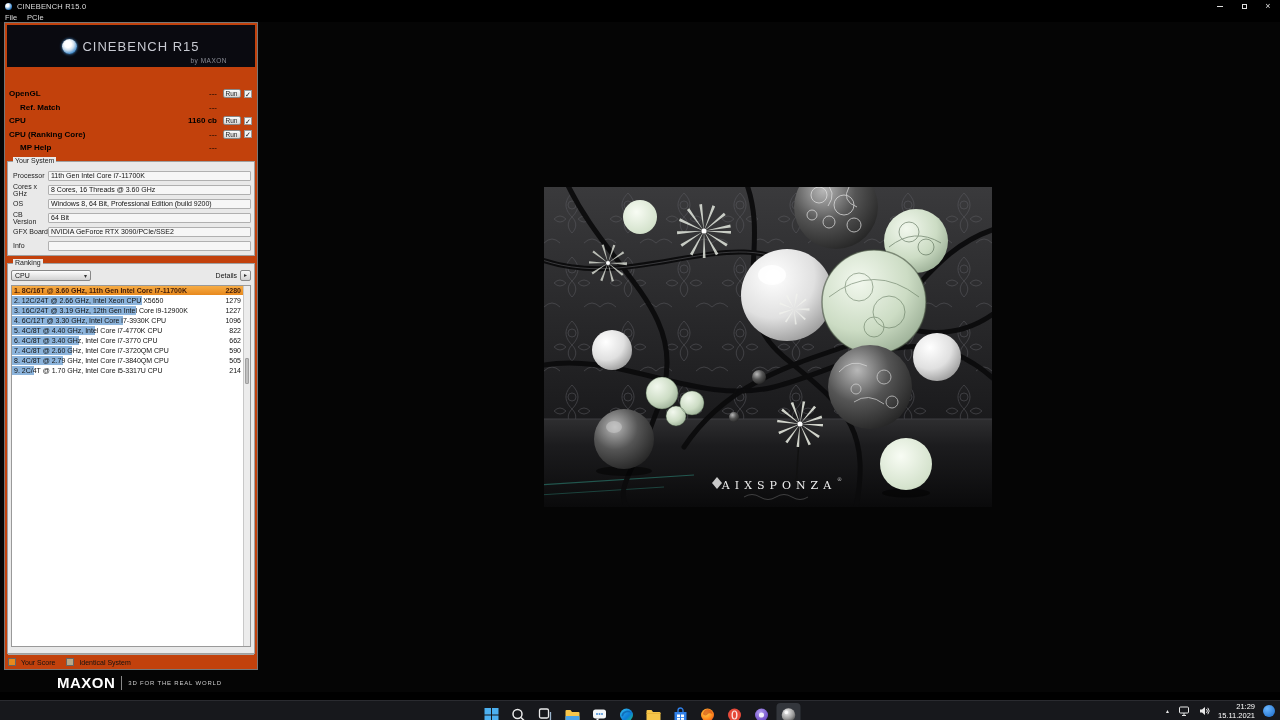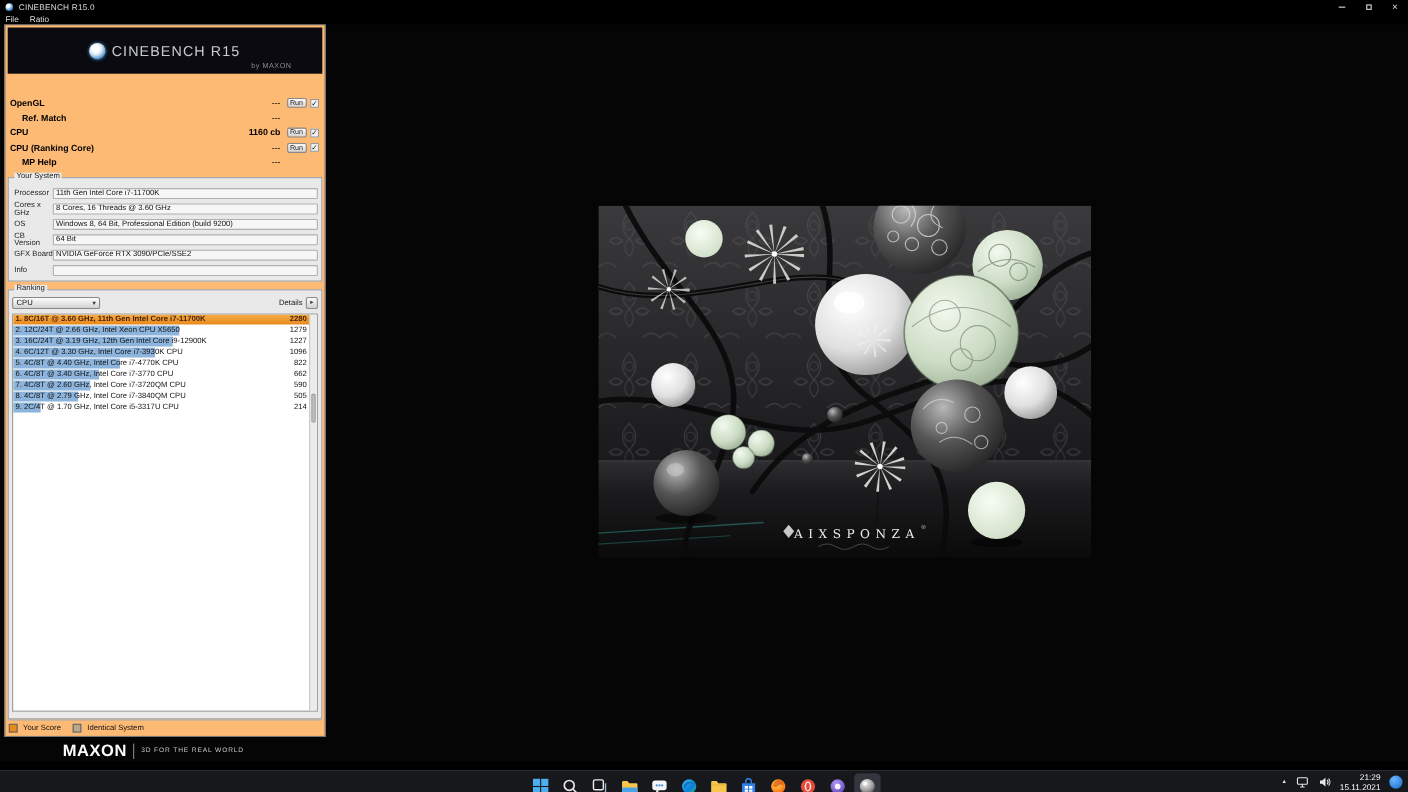--- a/index.html
+++ b/index.html
@@ -17,21 +17,21 @@
   .win-controls { margin-left:auto; display:flex; height:100%; }
   .win-btn { width:24px; height:100%; display:flex; align-items:center; justify-content:center; color:#ddd; font-size:9px; }
   .min-glyph { width:6px; height:1px; background:#ddd; display:block; }
   .max-glyph { width:5px; height:5px; border:1px solid #ddd; display:block; }
   
   .menubar { position:absolute; top:12px; left:0; width:100%; height:10px; background:#000; display:flex; align-items:center; z-index:6; }
   .menu-item { color:#ddd; font-size:7.5px; padding:0 5px; }
   
   .client { position:absolute; top:22px; left:0; right:0; bottom:28px; background:#050505; }
   
-  .panel { position:absolute; left:4px; top:0; width:292px; height:648px; background:#fdba74; border:1px solid #777; font-size:7.5px; }
+  .panel { position:absolute; left:4px; top:0; width:254px; height:648px; background:#c2410c; border:1px solid #777; font-size:7.5px; }
   .logo-box { margin:2px; height:42px; background:#0a0a10; display:flex; align-items:center; justify-content:center; position:relative; }
   .logo-inner { display:flex; align-items:center; gap:5px; }
   .cb-ico { width:15px; height:15px; border-radius:50%;
     background:radial-gradient(circle at 40% 35%, #fff 25%, #cfe0ef 45%, #3a86c8 75%, #123a60);
     box-shadow:0 0 3px #4a9ae0; }
   .logo-title { color:#c8cad2; font-size:13px; letter-spacing:1px; font-weight:400; }
   .logo-sub { position:absolute; right:28px; bottom:3px; color:#8a8d96; font-size:6.5px; letter-spacing:.5px; }
   .bench { margin-top:20px; }
   .bench-row { display:grid; grid-template-columns:1fr auto 21px 12px; align-items:center; height:13.5px; padding:0 3px 0 4px; }
   .b-label { font-size:8px; font-weight:bold; color:#000; }
@@ -108,21 +108,21 @@
         </div>
       <div class="win-btn">
           <span class="max-glyph"></span>
         </div>
       <div class="win-btn">×</div>
     </div>
   </div>
 
   <div class="menubar">
       <span class="menu-item">File</span>
-      <span class="menu-item">Ratio</span>
+      <span class="menu-item">PCIe</span>
     </div>
 
   <div class="client">
 
     <div class="panel">
       <div class="logo-box">
         <div class="logo-inner">
           <div class="cb-ico"></div>
           <span class="logo-title">CINEBENCH R15</span>
         </div>

